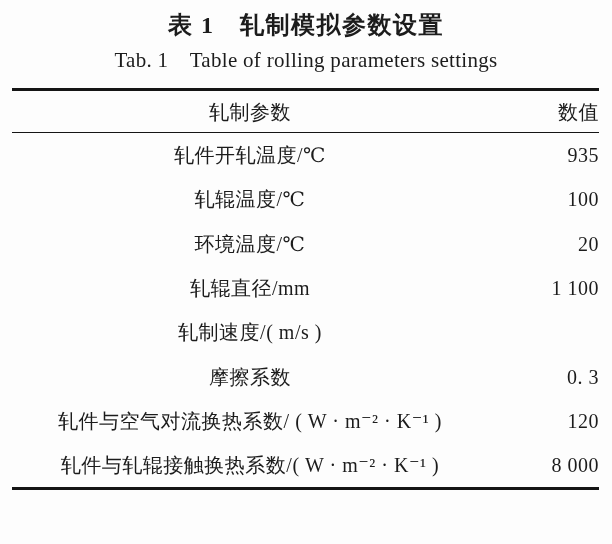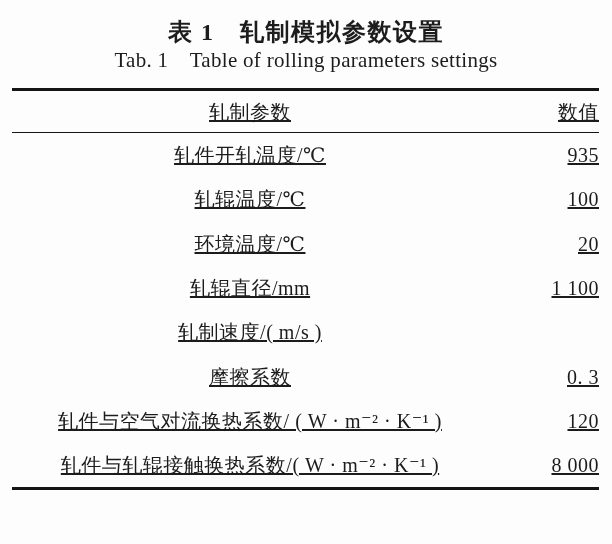--- a/index.html
+++ b/index.html
@@ -13,27 +13,27 @@
     color: #1c1c1c;
     font-family: "Liberation Serif", "DejaVu Serif", serif;
     position: relative;
     overflow: hidden;
   }
   .title-zh {
     text-align: center;
     font-size: 24px;
     font-weight: bold;
     letter-spacing: 1.5px;
-    margin-top: 18px;
+    margin-top: 11px;
     line-height: 28px;
   }
   .title-en {
     text-align: center;
     font-size: 21px;
-    margin-top: 2px;
+    margin-top: 9px;
     line-height: 24px;
     letter-spacing: 0.3px;
   }
   .paper-table {
     position: absolute;
     left: 12px;
     top: 88px;
     width: 587px;
     border-top: 3px solid #151515;
     border-bottom: 3.5px solid #151515;
@@ -44,21 +44,20 @@
     height: 44.3px;
   }
   .tr.head {
     height: 41px;
     border-bottom: 1.5px solid #151515;
   }
   .td {
     font-size: 20px;
     letter-spacing: 0.5px;
     line-height: 24px;
-    text-decoration: underline;
   }
   .td.param {
     width: 476px;
     text-align: center;
   }
   .td.value {
     width: 111px;
     text-align: right;
     letter-spacing: 0.5px;
   }

